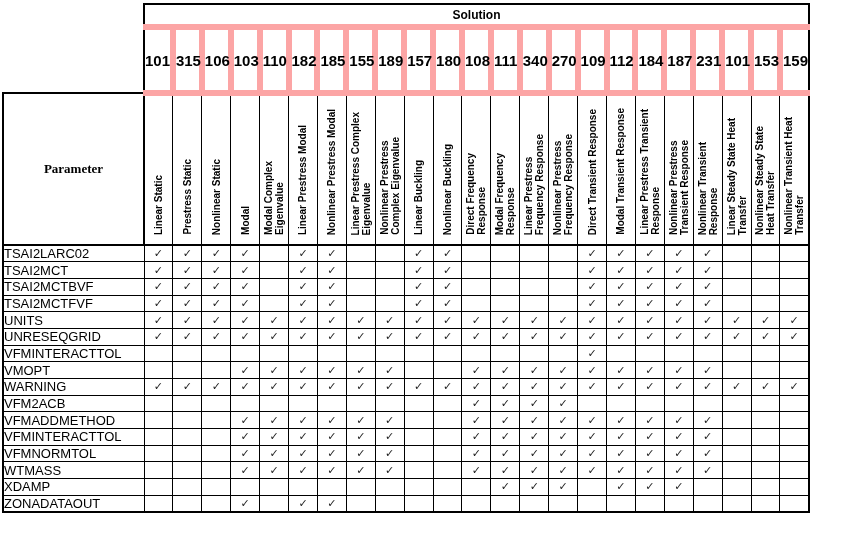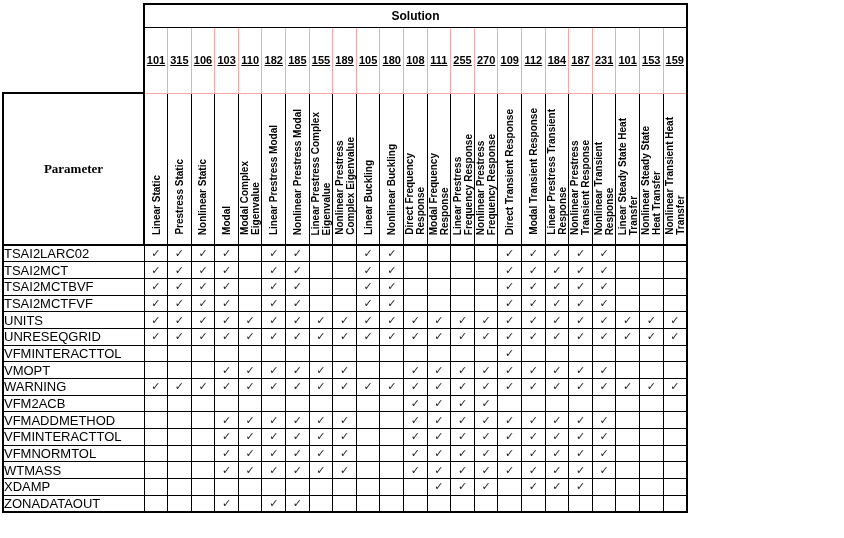--- a/index.html
+++ b/index.html
@@ -13,21 +13,21 @@
     width: 844px;
     height: 538px;
     background: #fff;
     box-sizing: border-box;
     padding: 3px 0 0 2px;
     overflow: hidden;
   }
   table.matrix {
     border-collapse: collapse;
     table-layout: fixed;
-    width: 686px;
+    width: 808px;
   }
   table.matrix th, table.matrix td {
     padding: 0;
     box-sizing: border-box;
   }
   td.corner {
     border: none;
     background: #fff;
   }
   th.sol {
@@ -35,27 +35,26 @@
     border-top: 2px solid #000;
     border-left: 2px solid #000;
     border-right: 2px solid #000;
     height: 23px;
     font-weight: bold;
     font-size: 12px;
     text-align: center;
     vertical-align: middle;
   }
   th.num {
-    border: 1px solid #fca5a5;
+    border: 6px solid #fca5a5;
     height: 66px;
     font-weight: bold;
-    font-size: 11px;
+    font-size: 15px;
     text-align: center;
     vertical-align: middle;
-    text-decoration: underline;
   }
   th.rotc {
     border: 1px solid #000;
     border-bottom: 2px solid #000;
     height: 152px;
     vertical-align: bottom;
     text-align: center;
   }
   .rot {
     display: inline-block;
@@ -145,25 +144,25 @@
       <tr id="number-row">
           <th class="num edge-l">101</th>
           <th class="num">315</th>
           <th class="num">106</th>
           <th class="num">103</th>
           <th class="num">110</th>
           <th class="num">182</th>
           <th class="num">185</th>
           <th class="num">155</th>
           <th class="num">189</th>
-          <th class="num">105</th>
+          <th class="num">157</th>
           <th class="num">180</th>
           <th class="num">108</th>
           <th class="num">111</th>
-          <th class="num">255</th>
+          <th class="num">340</th>
           <th class="num">270</th>
           <th class="num">109</th>
           <th class="num">112</th>
           <th class="num">184</th>
           <th class="num">187</th>
           <th class="num">231</th>
           <th class="num">101</th>
           <th class="num">153</th>
           <th class="num edge-r">159</th>
         </tr>

